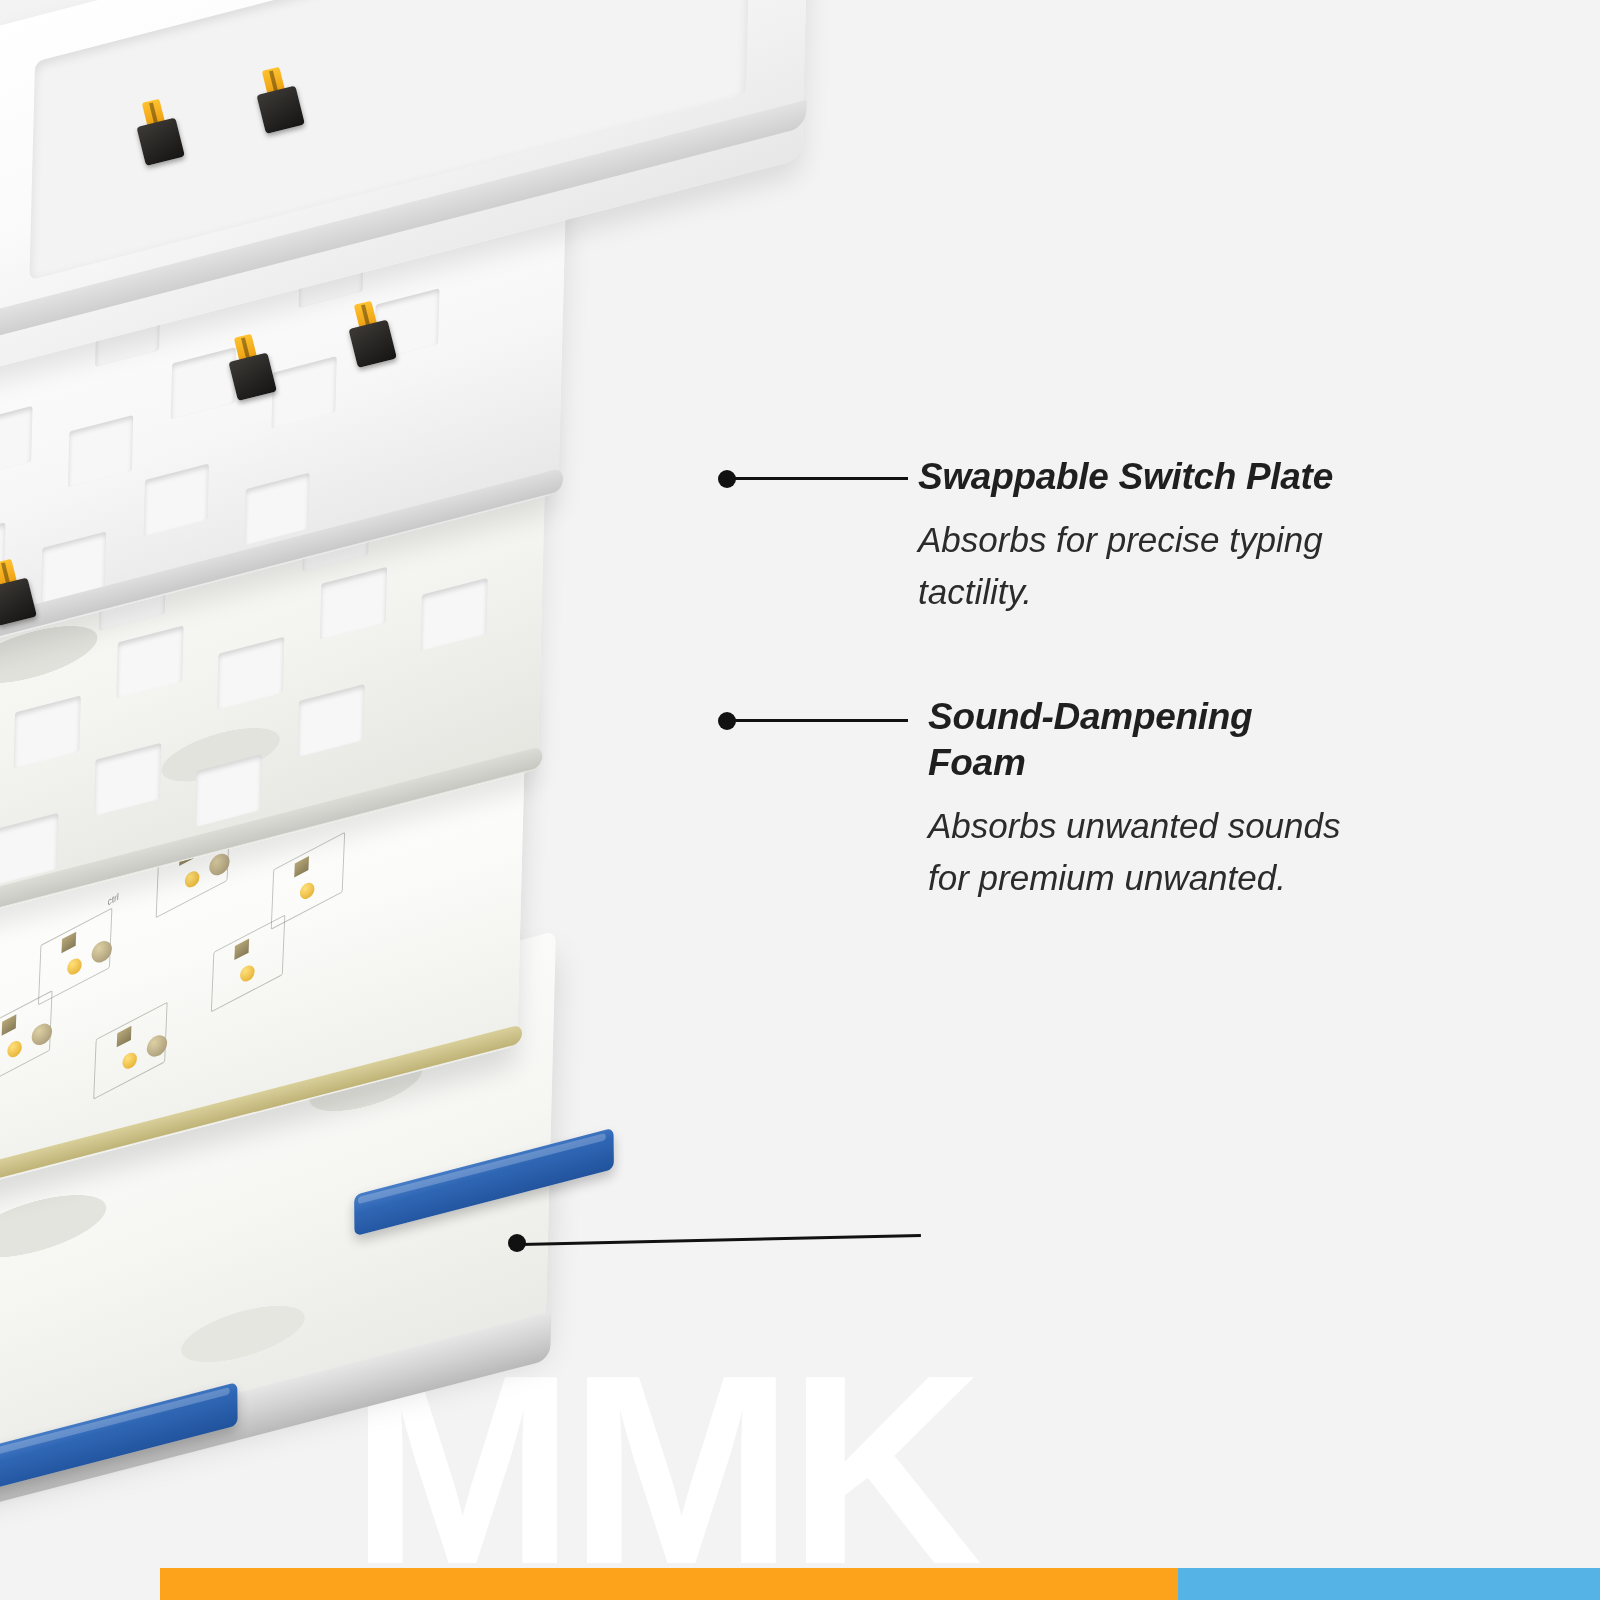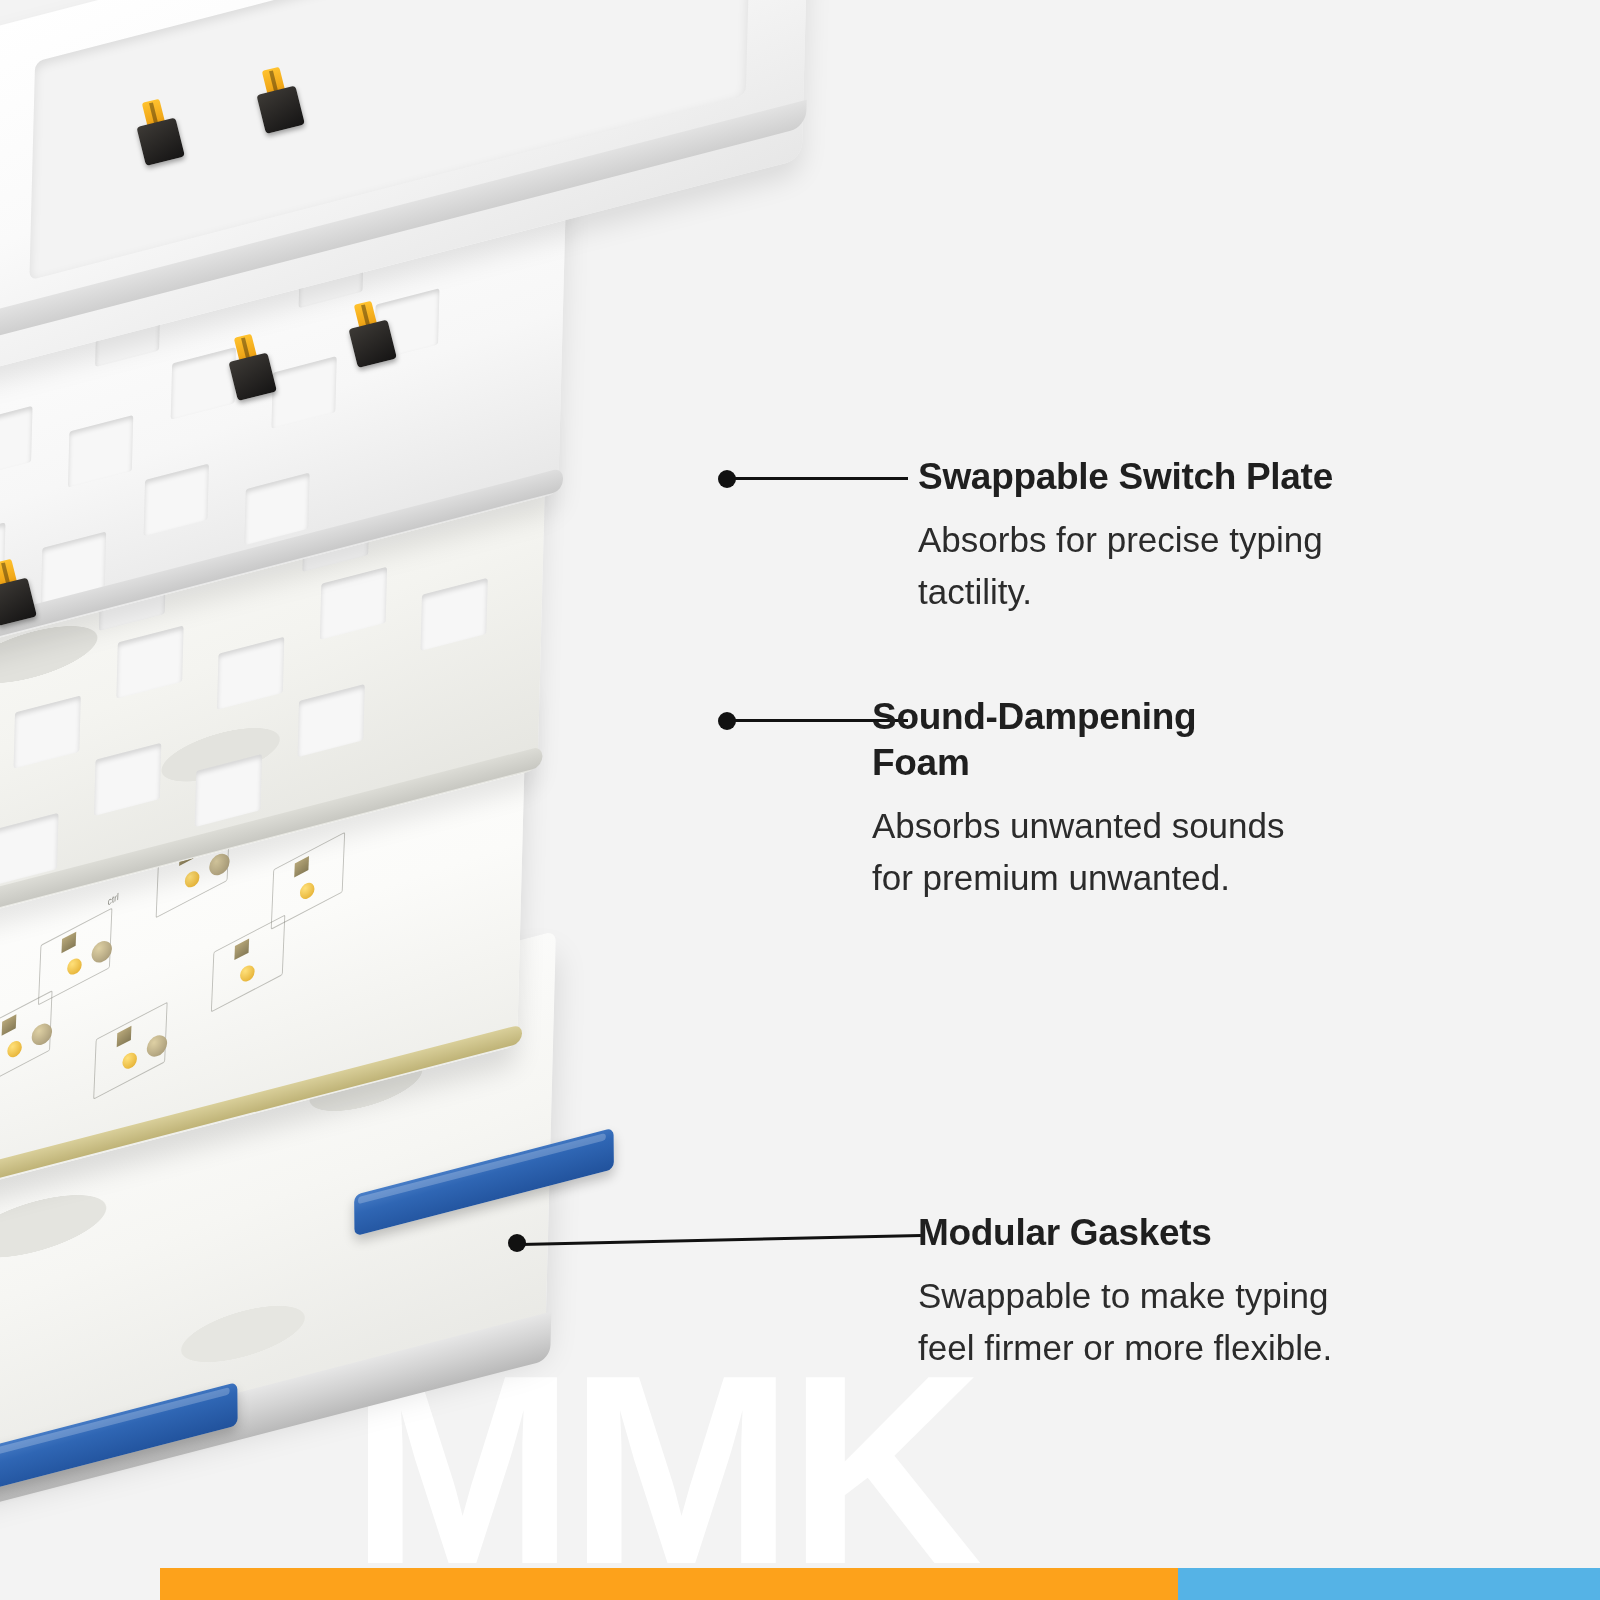--- a/index.html
+++ b/index.html
@@ -146,21 +146,21 @@
     box-shadow:0 6px 12px rgba(0,0,0,.22);}
   .gasket .hl{position:absolute;left:4px;top:3px;right:8px;height:7px;border-radius:6px;
     background:rgba(255,255,255,.22);}
 
   
   .callout{position:absolute;z-index:8;}
   .callout .dot{position:absolute;width:18px;height:18px;border-radius:50%;background:#111;}
   .callout .line{position:absolute;height:3px;background:#111;}
   .callout .line.slant{transform-origin:0 50%;}
 
-  .txtblock{position:absolute;z-index:9;width:620px;}
+  .txtblock{position:absolute;z-index:9;width:620px;font-style:italic;}
   .feat-title{
     font-size:37px;font-weight:bold;color:#1f1f1f;line-height:46px;
     letter-spacing:-0.3px;margin:0 0 14px 0;
   }
   .feat-body{
     font-size:35px;color:#2b2b2b;line-height:52px;margin:0;font-weight:400;
   }
   .headline{
     position:absolute;left:920px;top:152px;z-index:9;
     font-size:89px;font-weight:bold;line-height:103px;color:#1f1f1f;
@@ -308,32 +308,28 @@
   </div>
   <div class="txtblock" style="left:918px;top:454px;">
     <p class="feat-title">Swappable Switch Plate</p>
     <p class="feat-body" style="width:470px;">Absorbs for precise typing tactility.</p>
   </div>
 
   <div class="callout" style="left:718px;top:712px;width:190px;height:20px;">
     <div class="dot" style="left:0;top:0;"></div>
     <div class="line" style="left:14px;top:7px;width:176px;"></div>
   </div>
-  <div class="txtblock" style="left:872px;top:694px;">
+  <div class="txtblock" style="left:928px;top:694px;">
     <p class="feat-title" style="width:420px;">Sound-Dampening Foam</p>
     <p class="feat-body" style="width:430px;">Absorbs unwanted sounds for premium unwanted.</p>
   </div>
 
   <div class="callout" style="left:508px;top:1234px;width:412px;height:20px;">
     <div class="dot" style="left:0;top:0;"></div>
     <div class="line slant" style="left:13px;top:9px;width:400px;transform:rotate(-1.3deg);"></div>
-  </div>
-  <div class="txtblock" style="left:918px;top:1210px;">
-    <p class="feat-title">Modular Gaskets</p>
-    <p class="feat-body" style="width:430px;">Swappable to make typing feel firmer or more flexible.</p>
   </div>
 
   <div class="bottombar">
     <div class="bb-pad"></div>
     <div class="bb-orange"></div>
     <div class="bb-blue"></div>
   </div>
 
 </div>
 

